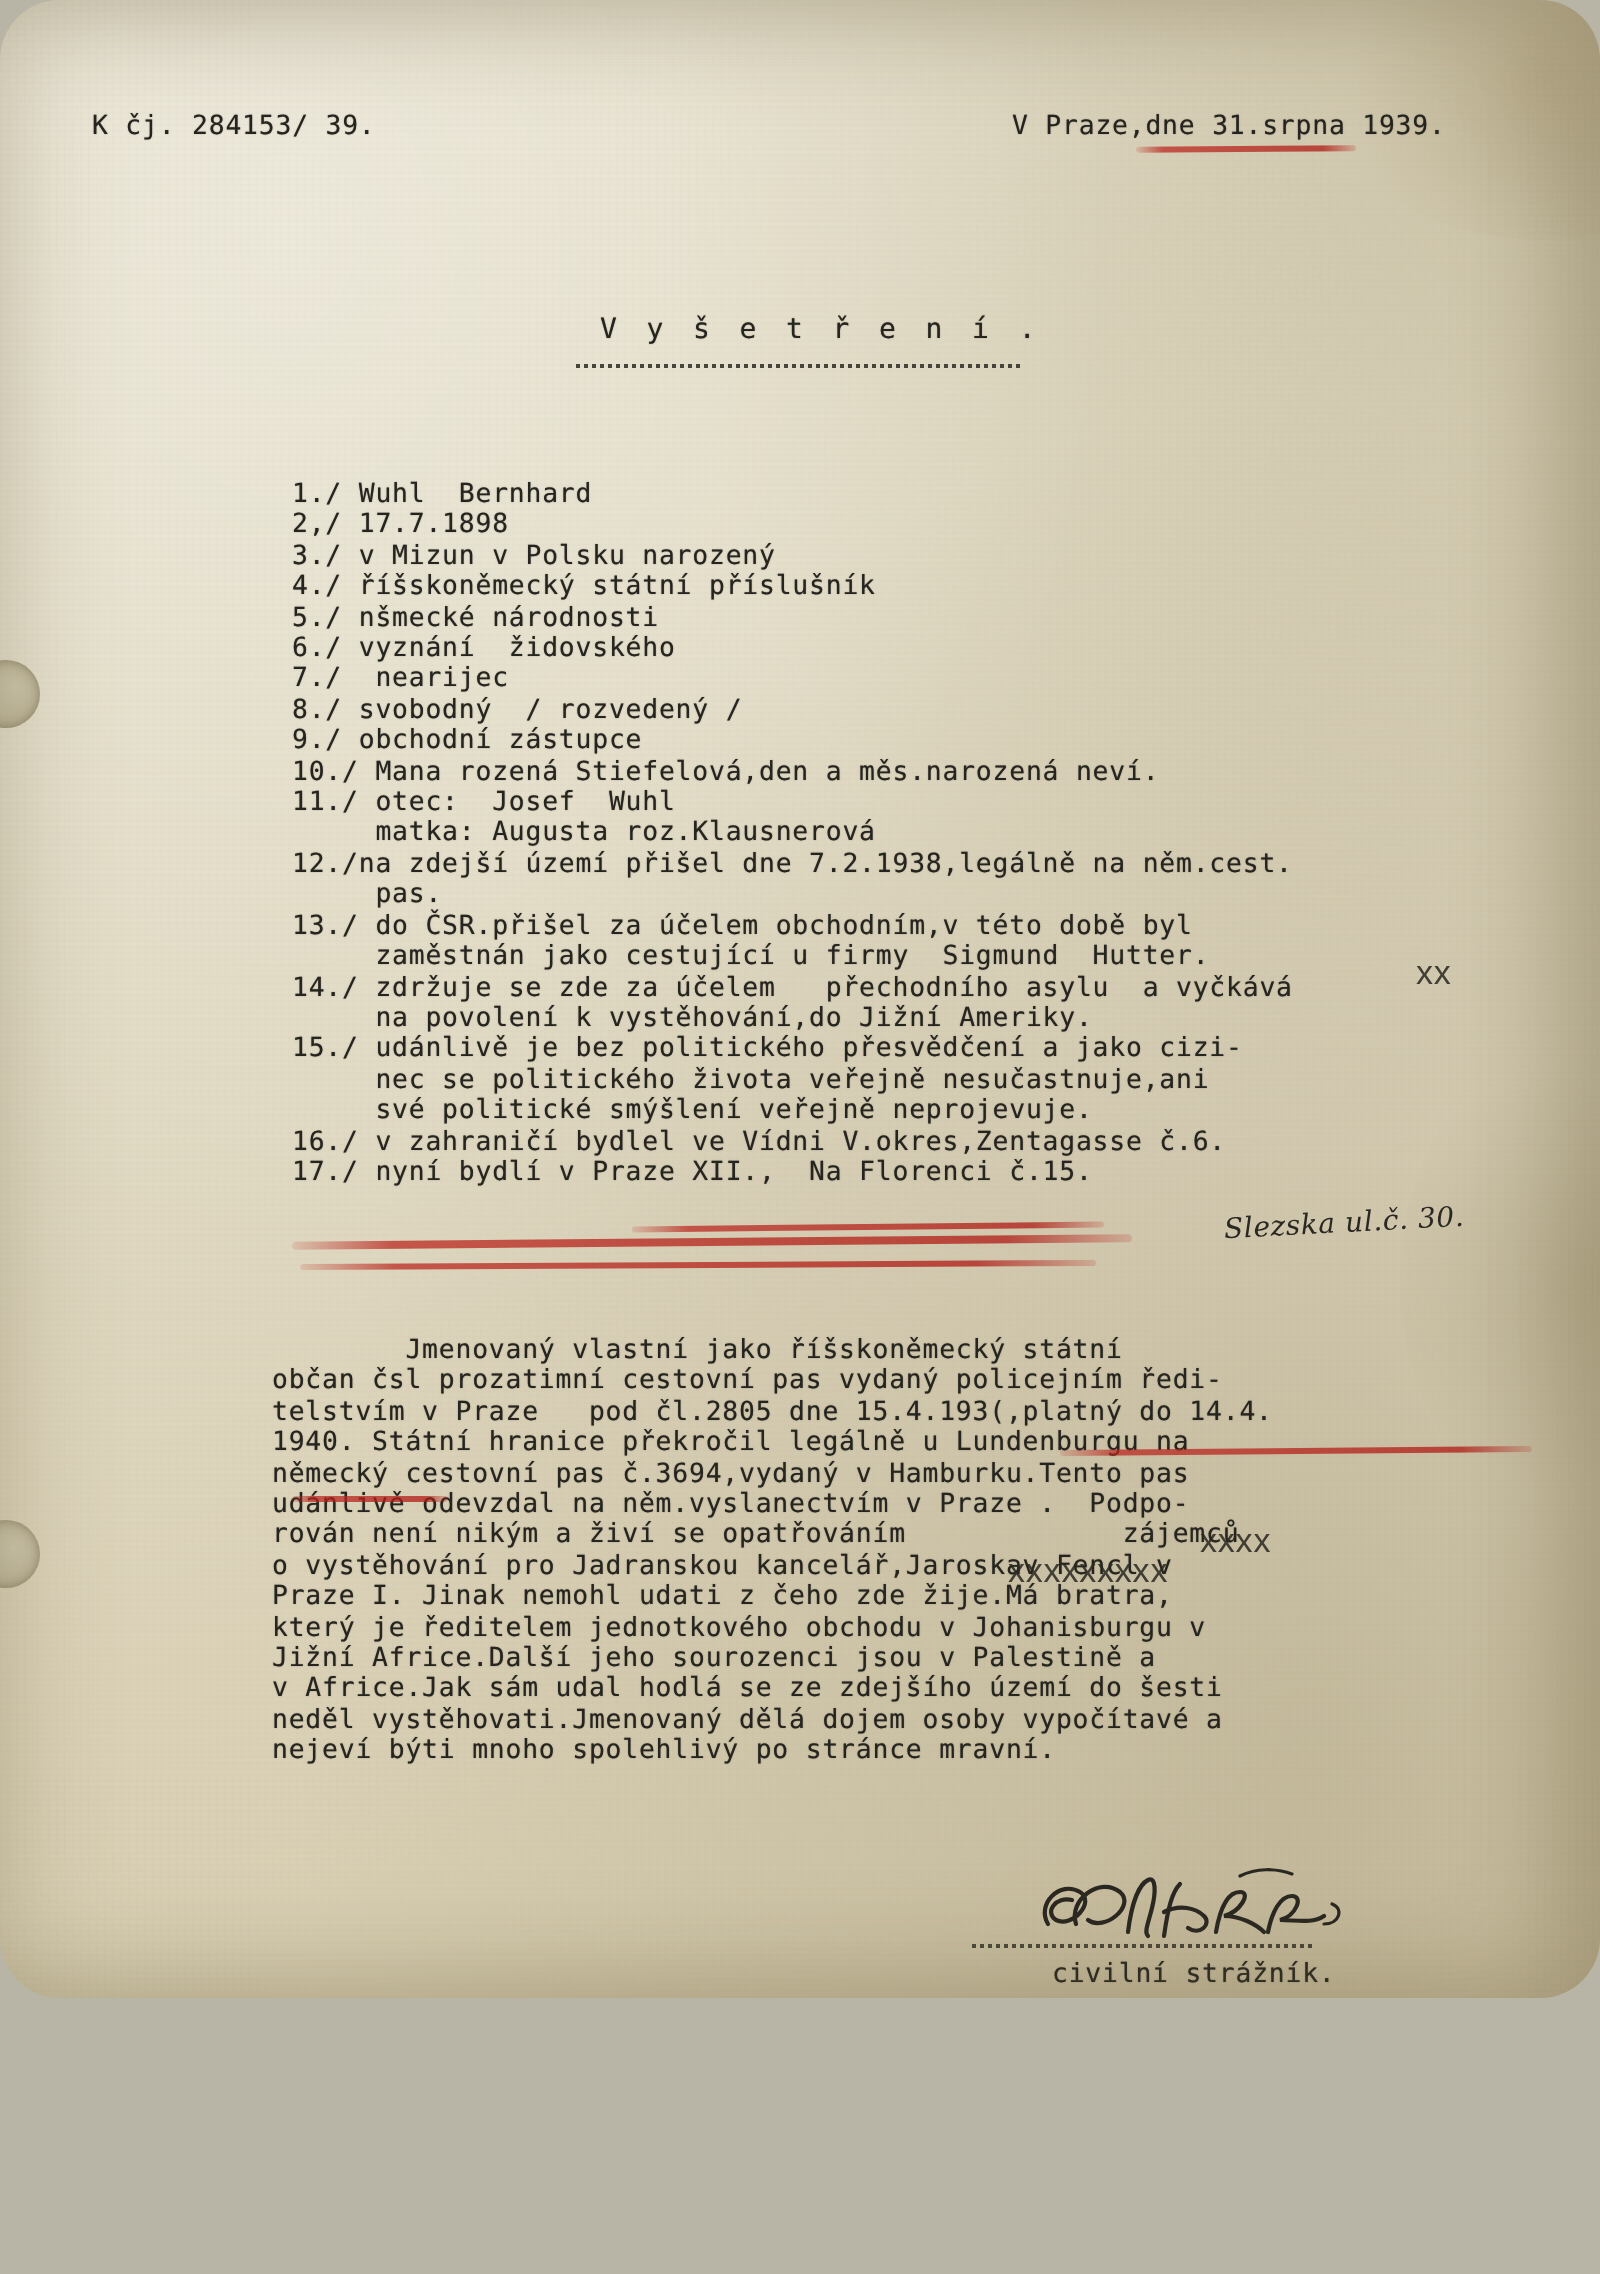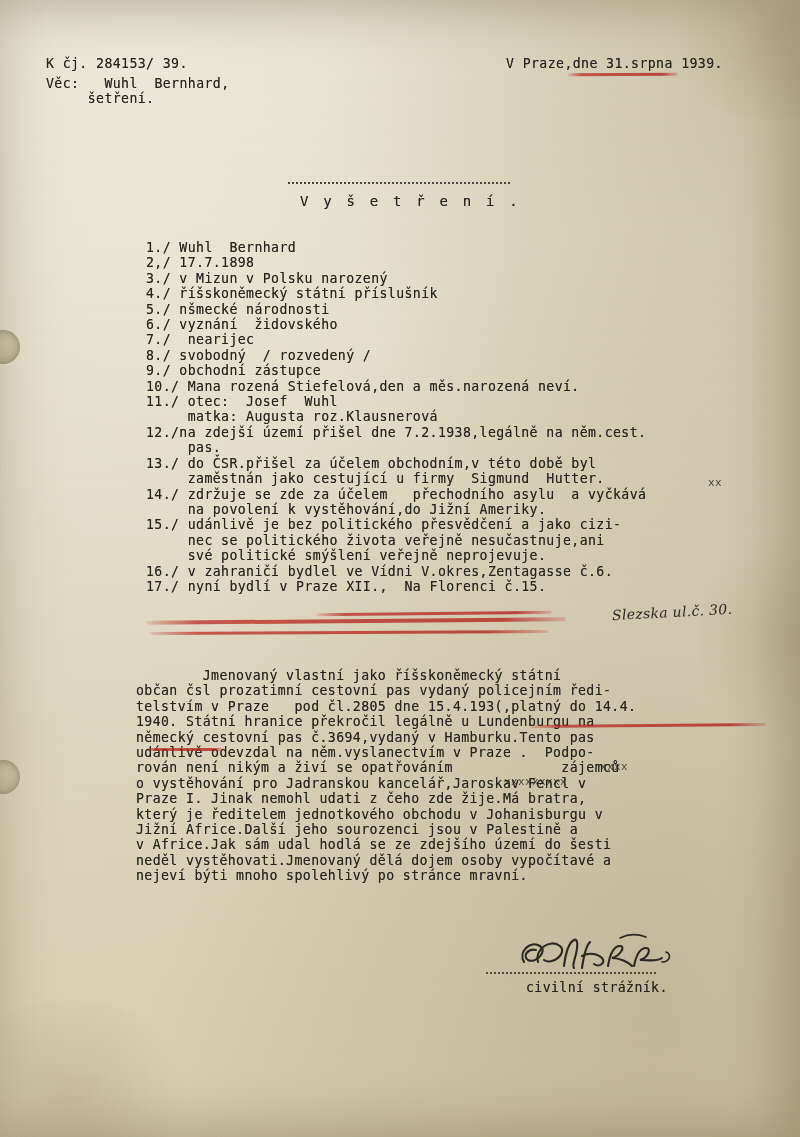--- a/index.html
+++ b/index.html
@@ -3,29 +3,30 @@
 <meta charset="utf-8">
 <style>
   html, body {
     margin: 0;
     padding: 0;
     background: #b9b5a6;
   }
   .page {
     position: relative;
     width: 800px;
-    height: 1137px;
+    height: 999px;
     overflow: hidden;
     background:
       radial-gradient(ellipse at 18% 12%, rgba(255,255,255,0.30) 0%, rgba(255,255,255,0) 45%),
       radial-gradient(ellipse at 82% 88%, rgba(120,105,70,0.22) 0%, rgba(120,105,70,0) 55%),
       radial-gradient(ellipse at 95% 5%, rgba(150,135,95,0.30) 0%, rgba(150,135,95,0) 40%),
       linear-gradient(168deg, #e6e0cd 0%, #e2dcc6 28%, #ddd5bd 60%, #d5cbad 100%);
     font-family: "DejaVu Sans Mono", monospace;
     color: #2b2a26;
+    border-radius: 30px;
   }
   .grain {
     position: absolute;
     inset: 0;
     pointer-events: none;
     opacity: .35;
     background-image:
       repeating-linear-gradient(0deg, rgba(140,125,90,.05) 0px, rgba(140,125,90,.05) 1px, rgba(255,255,255,0) 1px, rgba(255,255,255,0) 3px),
       repeating-linear-gradient(90deg, rgba(140,125,90,.04) 0px, rgba(140,125,90,.04) 1px, rgba(255,255,255,0) 1px, rgba(255,255,255,0) 4px);
   }
@@ -53,21 +54,20 @@
   }
 
   .hdr-left { left: 46px; top: 56px; }
   .hdr-right { left: 466px; top: 56px; margin-left: 40px; }
   .subj { left: 46px; top: 76px; }
 
   .title {
     left: 300px; top: 158px;
     letter-spacing: 3.2px;
     font-size: 14px;
-    margin-top: 36px;
   }
   .title-rule {
     position: absolute;
     left: 288px; top: 182px;
     width: 222px; height: 0;
     border-top: 2px dotted #2c2b24;
     opacity: .85;
   }
 
   .list { left: 146px; top: 240px; }
@@ -109,22 +109,22 @@
     opacity: .85;
   }
   .rl-date { left: 568px; top: 73px; width: 110px; height: 3px; transform: rotate(-.4deg); }
   .rl-row17a { left: 146px; top: 619px; width: 420px; height: 4px; transform: rotate(-.5deg); }
   .rl-row17b { left: 150px; top: 631px; width: 398px; height: 3px; transform: rotate(-.3deg); }
   .rl-row16 { left: 316px; top: 612px; width: 236px; height: 3px; transform: rotate(-.6deg); }
   .rl-pas { left: 530px; top: 724px; width: 236px; height: 3px; transform: rotate(-.5deg); }
   .rl-nem { left: 146px; top: 748px; width: 78px; height: 3px; }
   .xout {
     position: absolute;
-    font-family: Liberation Mono, monospace;
-    font-size: 11px;
+    font-family: Liberation Sans, sans-serif;
+    font-size: 17px;
     letter-spacing: .4px;
     color: #2a2822;
     white-space: pre;
     opacity: .85;
   }
   .punch {
     position: absolute;
     left: -14px;
     width: 34px; height: 34px;
     border-radius: 50%;
@@ -143,22 +143,20 @@
   <div class="spot" style="left:-60px;top:1000px;width:260px;height:200px;background:radial-gradient(circle,rgba(140,122,80,.22),rgba(140,122,80,0) 70%);"></div>
   <div class="spot" style="left:700px;top:520px;width:180px;height:240px;background:radial-gradient(circle,rgba(135,118,78,.18),rgba(135,118,78,0) 70%);"></div>
 
   <div class="punch" style="top:330px;"></div>
   <div class="punch" style="top:760px;"></div>
 
   <div class="typed hdr-left">K čj. 284153/ 39.</div>
   <div class="typed hdr-right">V Praze,dne 31.srpna 1939.</div>
   <div class="redline rl-date"></div>
 
-  <div class="typed subj"><span>Věc:</span><span>   </span><span>Wuhl  Bernhard,</span>
-<span>     </span><span>šetření.</span></div>
 
   <div class="typed title">V y š e t ř e n í .</div>
   <div class="title-rule"></div>
 
   <div class="typed list"><span>1./ Wuhl  Bernhard</span>
 <span>2,/ 17.7.1898</span>
 <span>3./ v Mizun v Polsku narozený</span>
 <span>4./ říšskoněmecký státní příslušník</span>
 <span>5./ nšmecké národnosti</span>
 <span>6./ vyznání  židovského</span>

